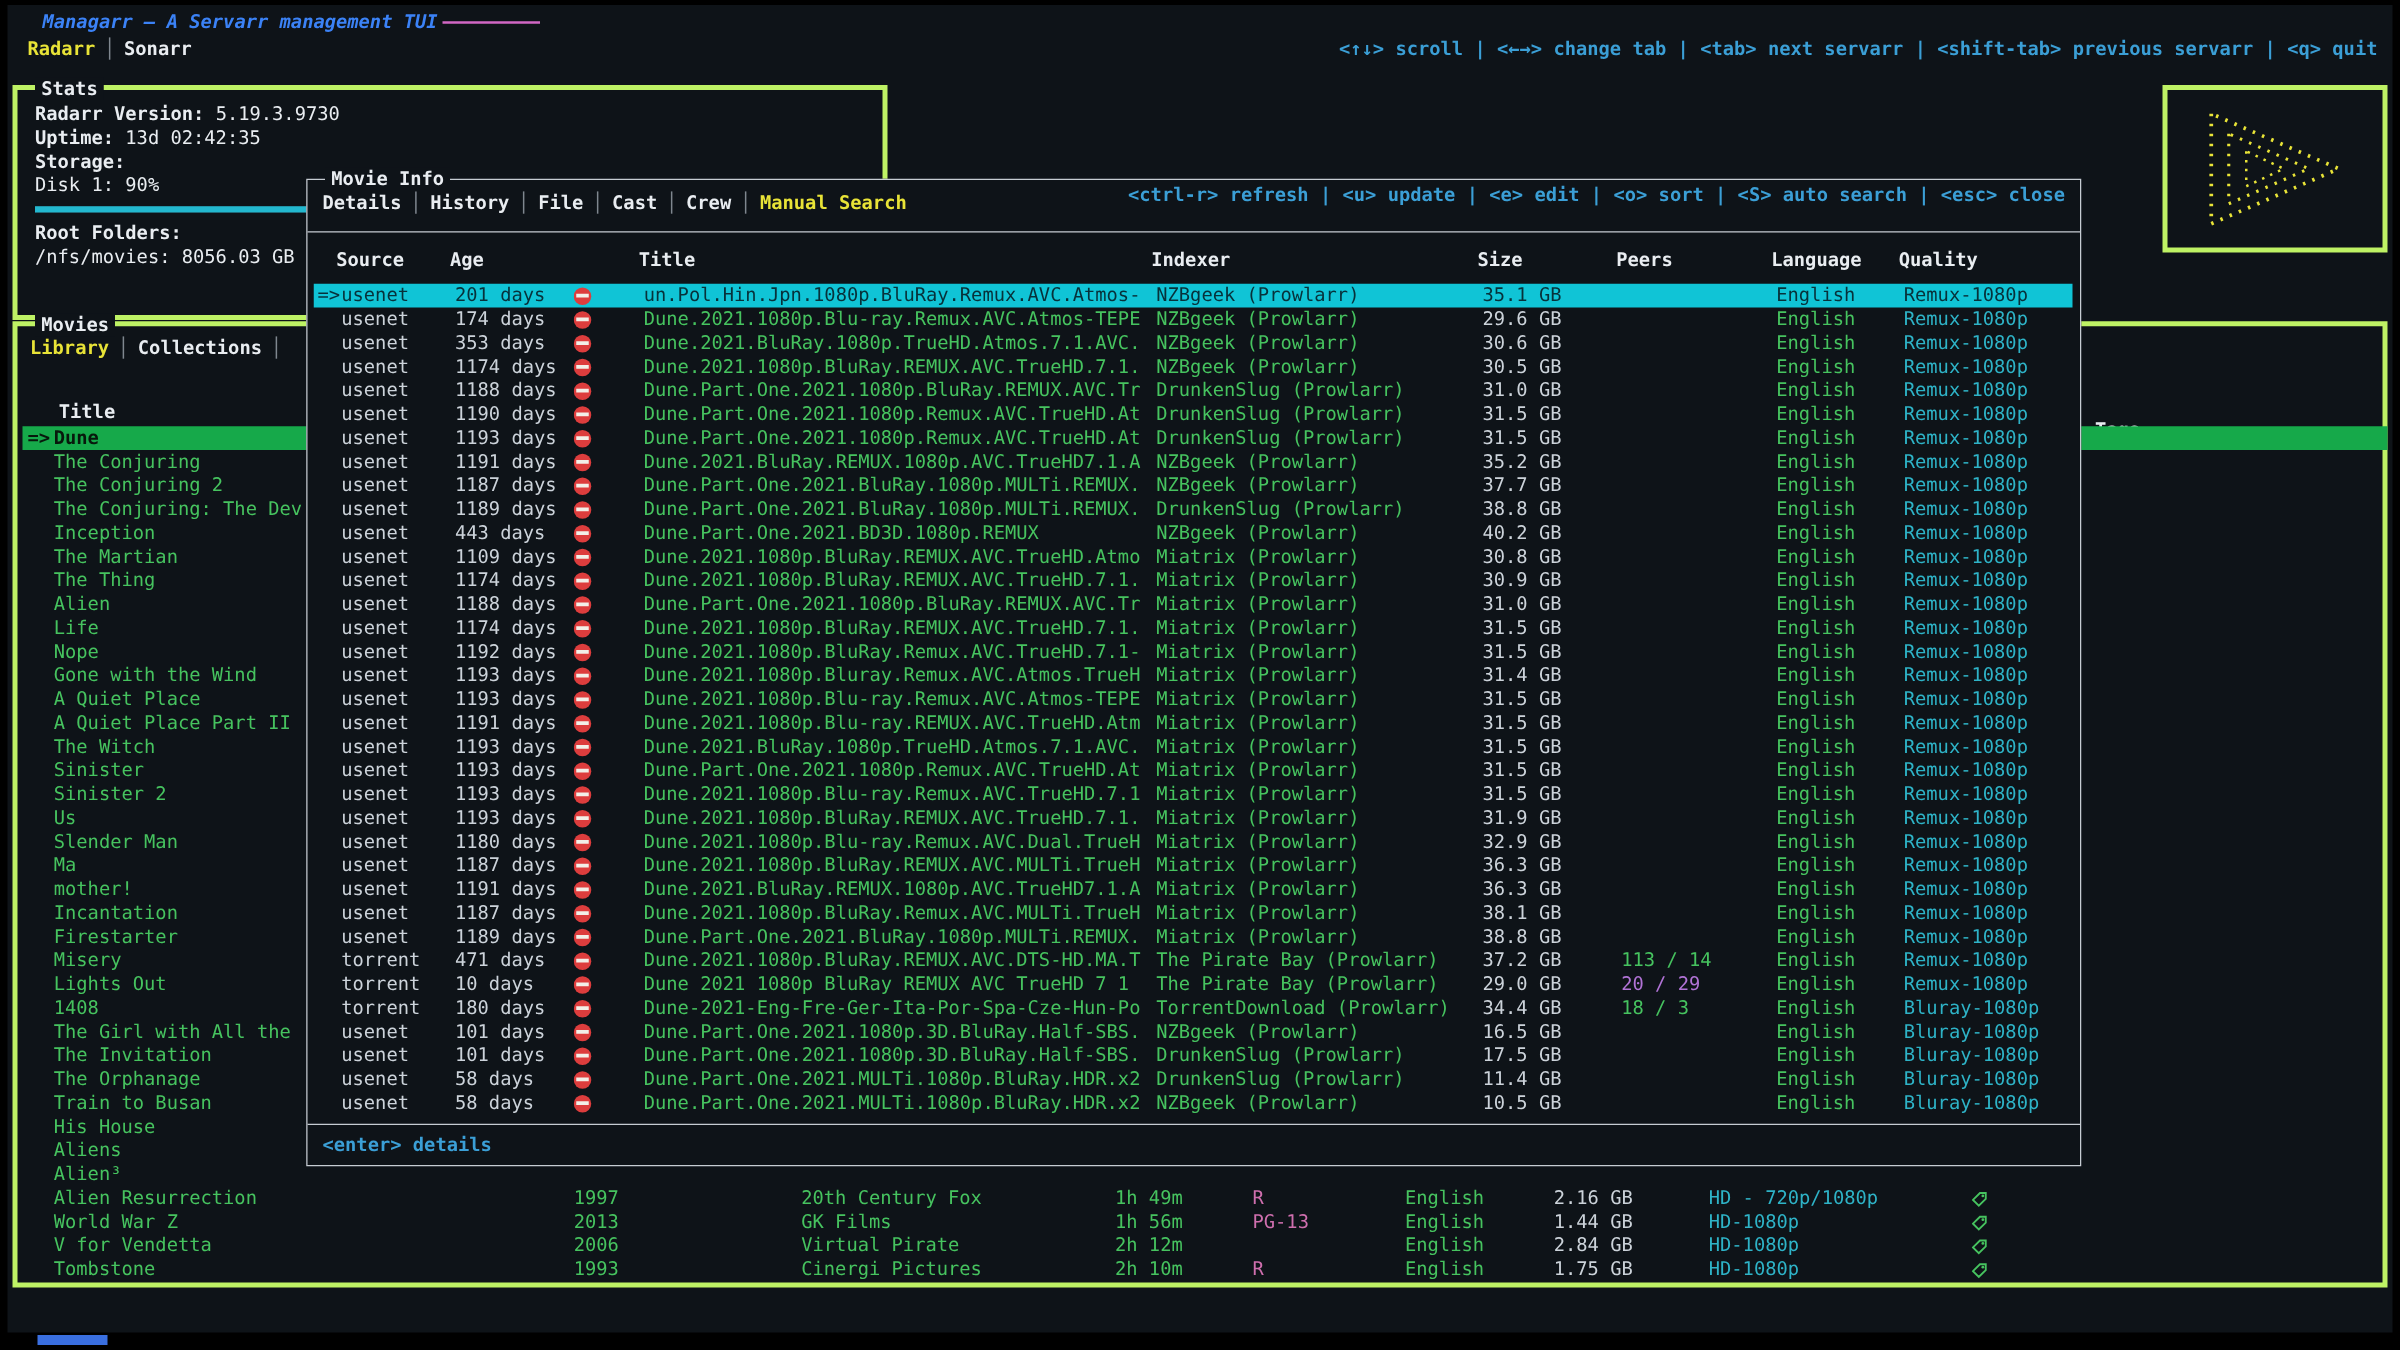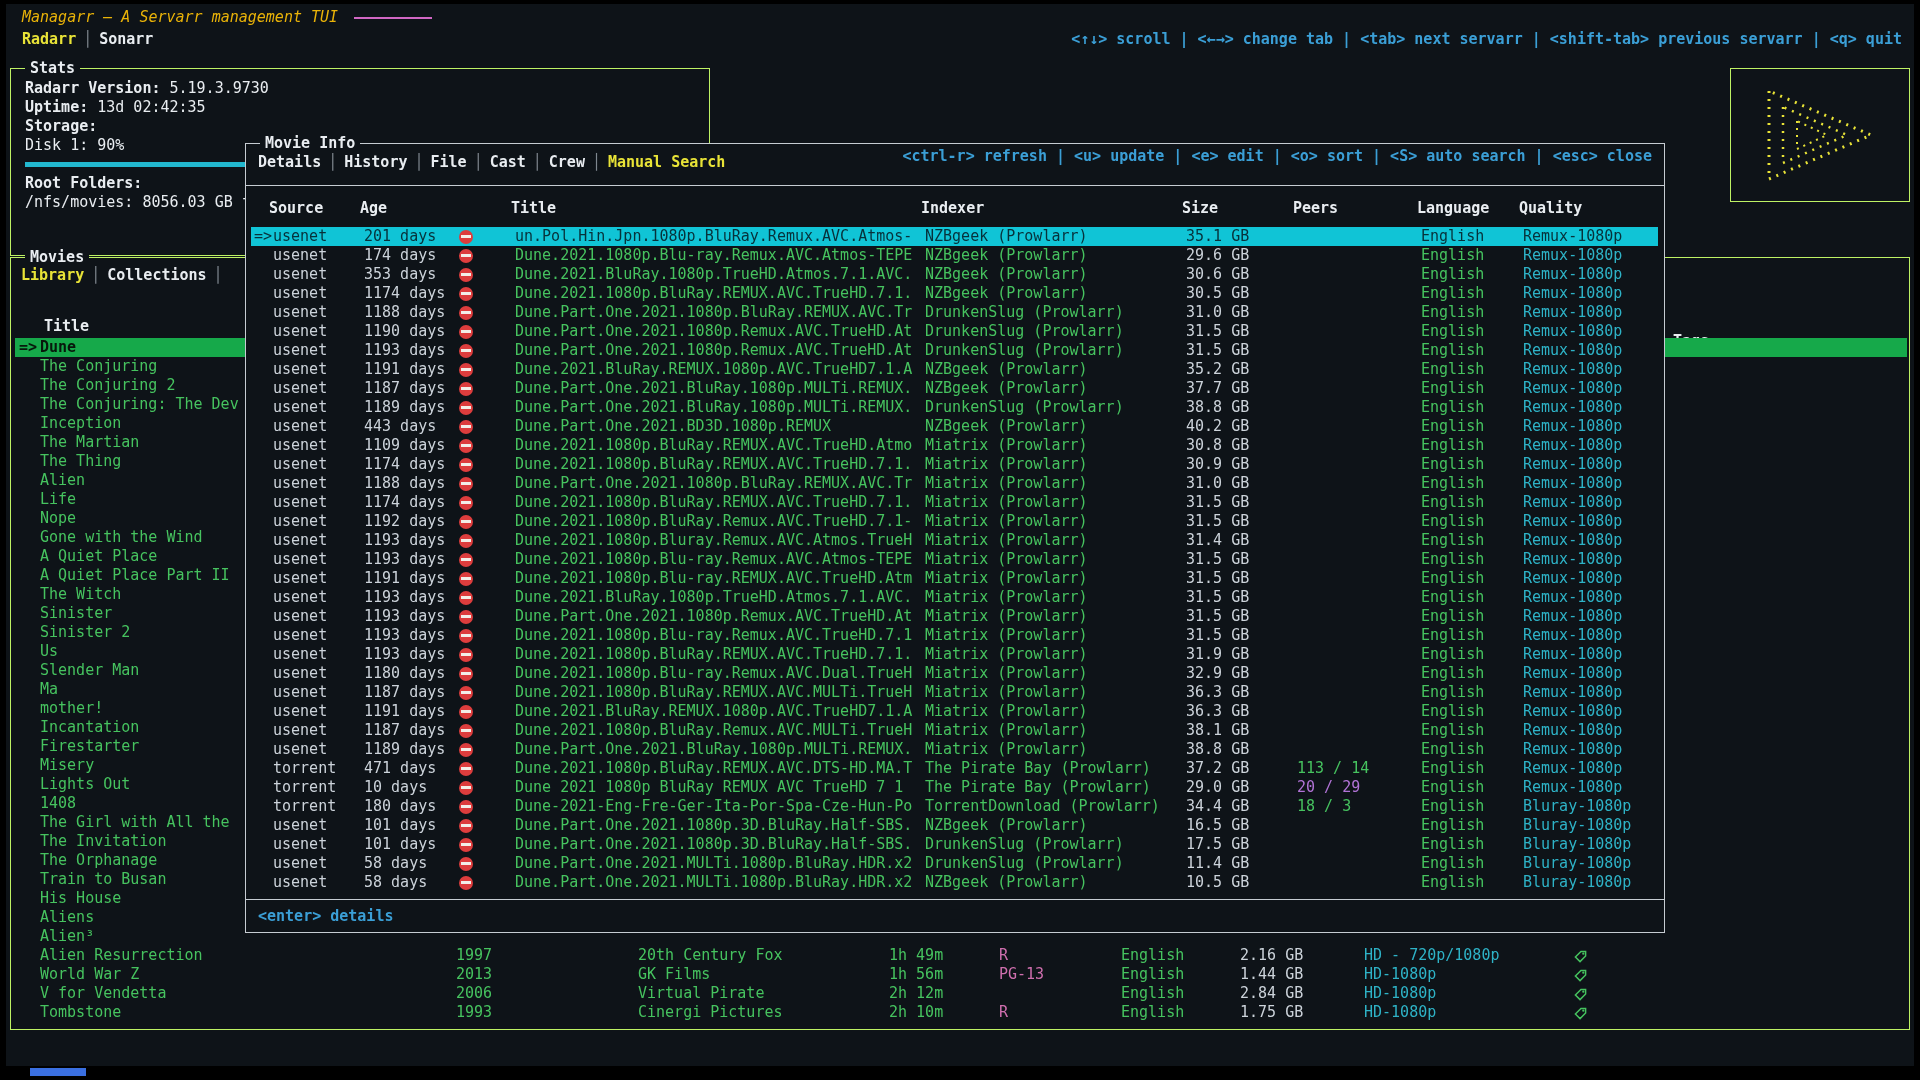--- a/index.html
+++ b/index.html
@@ -6,26 +6,26 @@
   html,body { width:1920px; height:1080px; background:#000; overflow:hidden; }
   body { font-family:"DejaVu Sans Mono", monospace; font-size:15px; color:#ccd3da; position:relative; }
   .app { position:absolute; left:6px; top:4px; width:1908px; height:1062px; background:#0e1318; }
 
   .bold { font-weight:bold; }
   .yellow { color:#e8e337; }
   .white { color:#e9edf1; }
   .vsep { color:#7f878f; padding:0 7px; }
   .vsep::before { content:"│"; }
 
-  .app-title { position:absolute; left:16px; top:4px; color:#eab308; font-style:italic; font-weight:normal; white-space:nowrap; }
+  .app-title { position:absolute; left:28px; top:4px; color:#3b82f6; font-style:italic; font-weight:bold; white-space:nowrap; }
   .title-rule { position:absolute; left:348px; top:13px; width:78px; height:2px; background:#d167c4; }
   .servarr-tabs { position:absolute; left:16px; top:26px; white-space:nowrap; }
   .top-help { position:absolute; right:12px; top:26px; color:#3b9fd6; font-weight:bold; white-space:nowrap; }
 
-  .panel { position:absolute; border:1px solid #bef264; background:#0e1318; }
+  .panel { position:absolute; border:4px solid #bef264; background:#0e1318; }
   .panel-title { position:absolute; top:-10px; left:14px; background:#0e1318; padding:0 5px; font-weight:bold; color:#e9edf1; white-space:nowrap; }
 
   .stats-panel { left:4px; top:64px; width:700px; height:188px; }
   .stats-body { padding:10px 14px; }
   .stat-line { height:19px; line-height:19px; white-space:nowrap; color:#e9edf1; }
   .gauge { width:280px; height:5px; background:#2a3138; margin:7px 0; }
   .gauge-fill { height:100%; background:#22b8cf; }
 
   .downloads-panel { left:712px; top:64px; width:1006px; height:134px; }
   .logo-panel { left:1724px; top:64px; width:180px; height:134px; display:flex; align-items:center; justify-content:center; }

